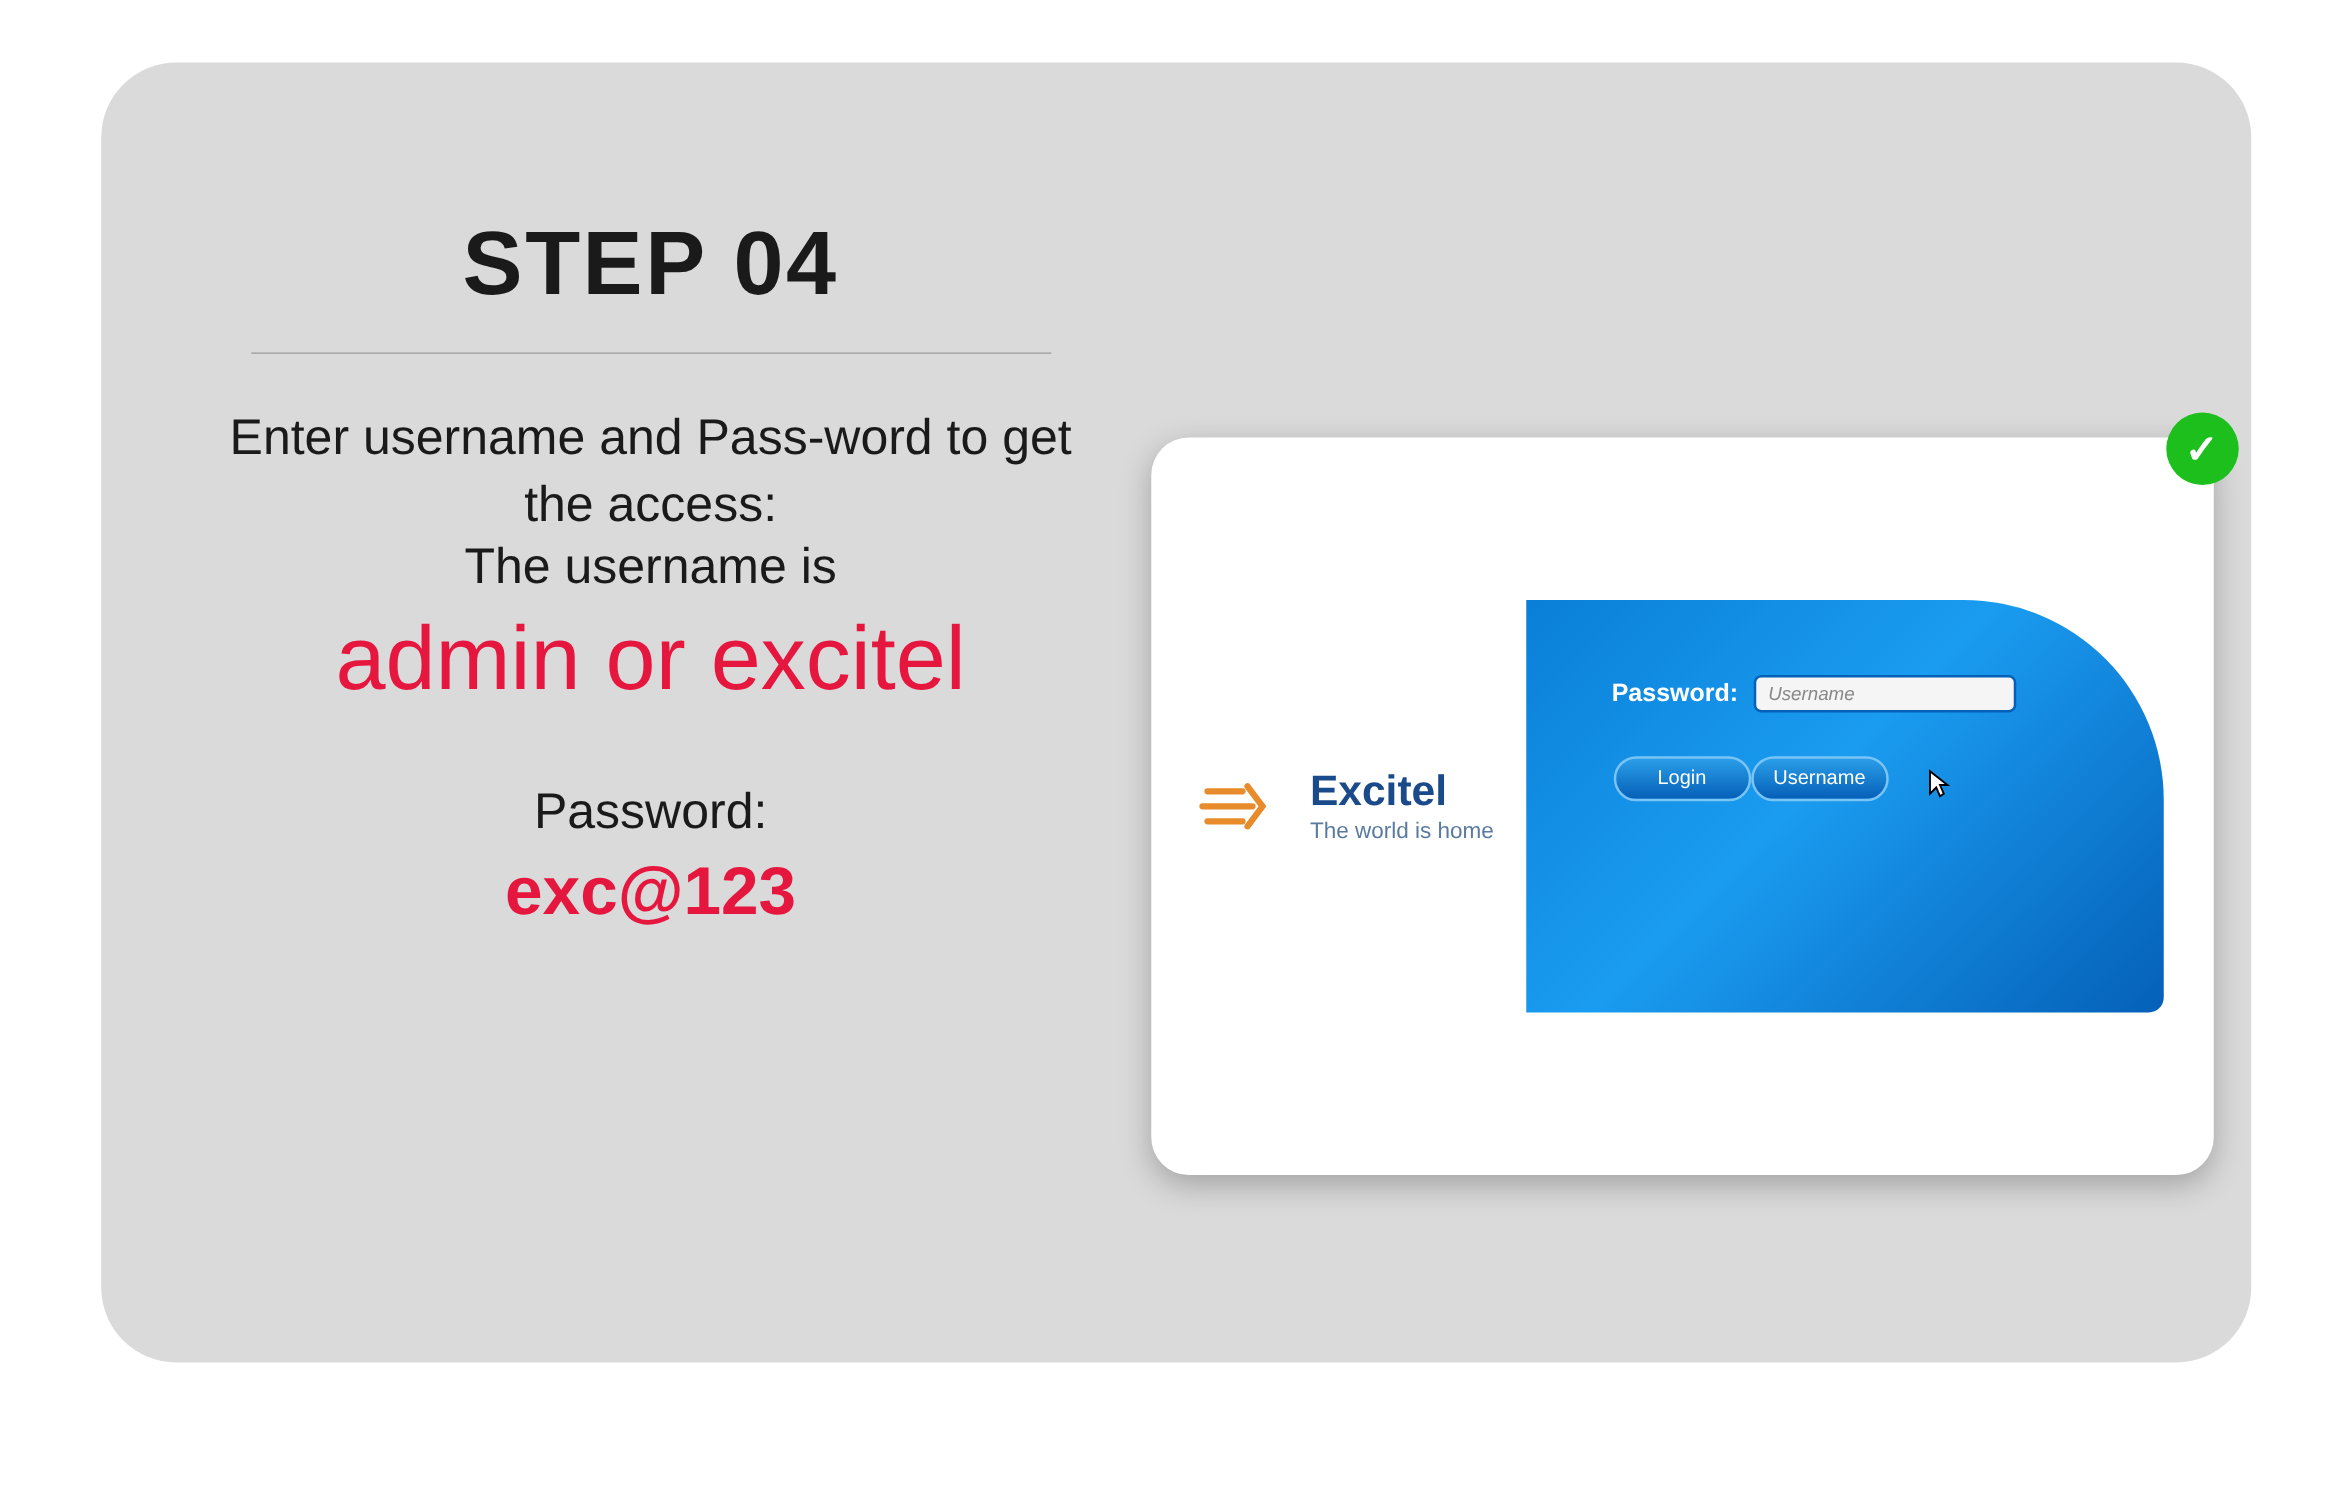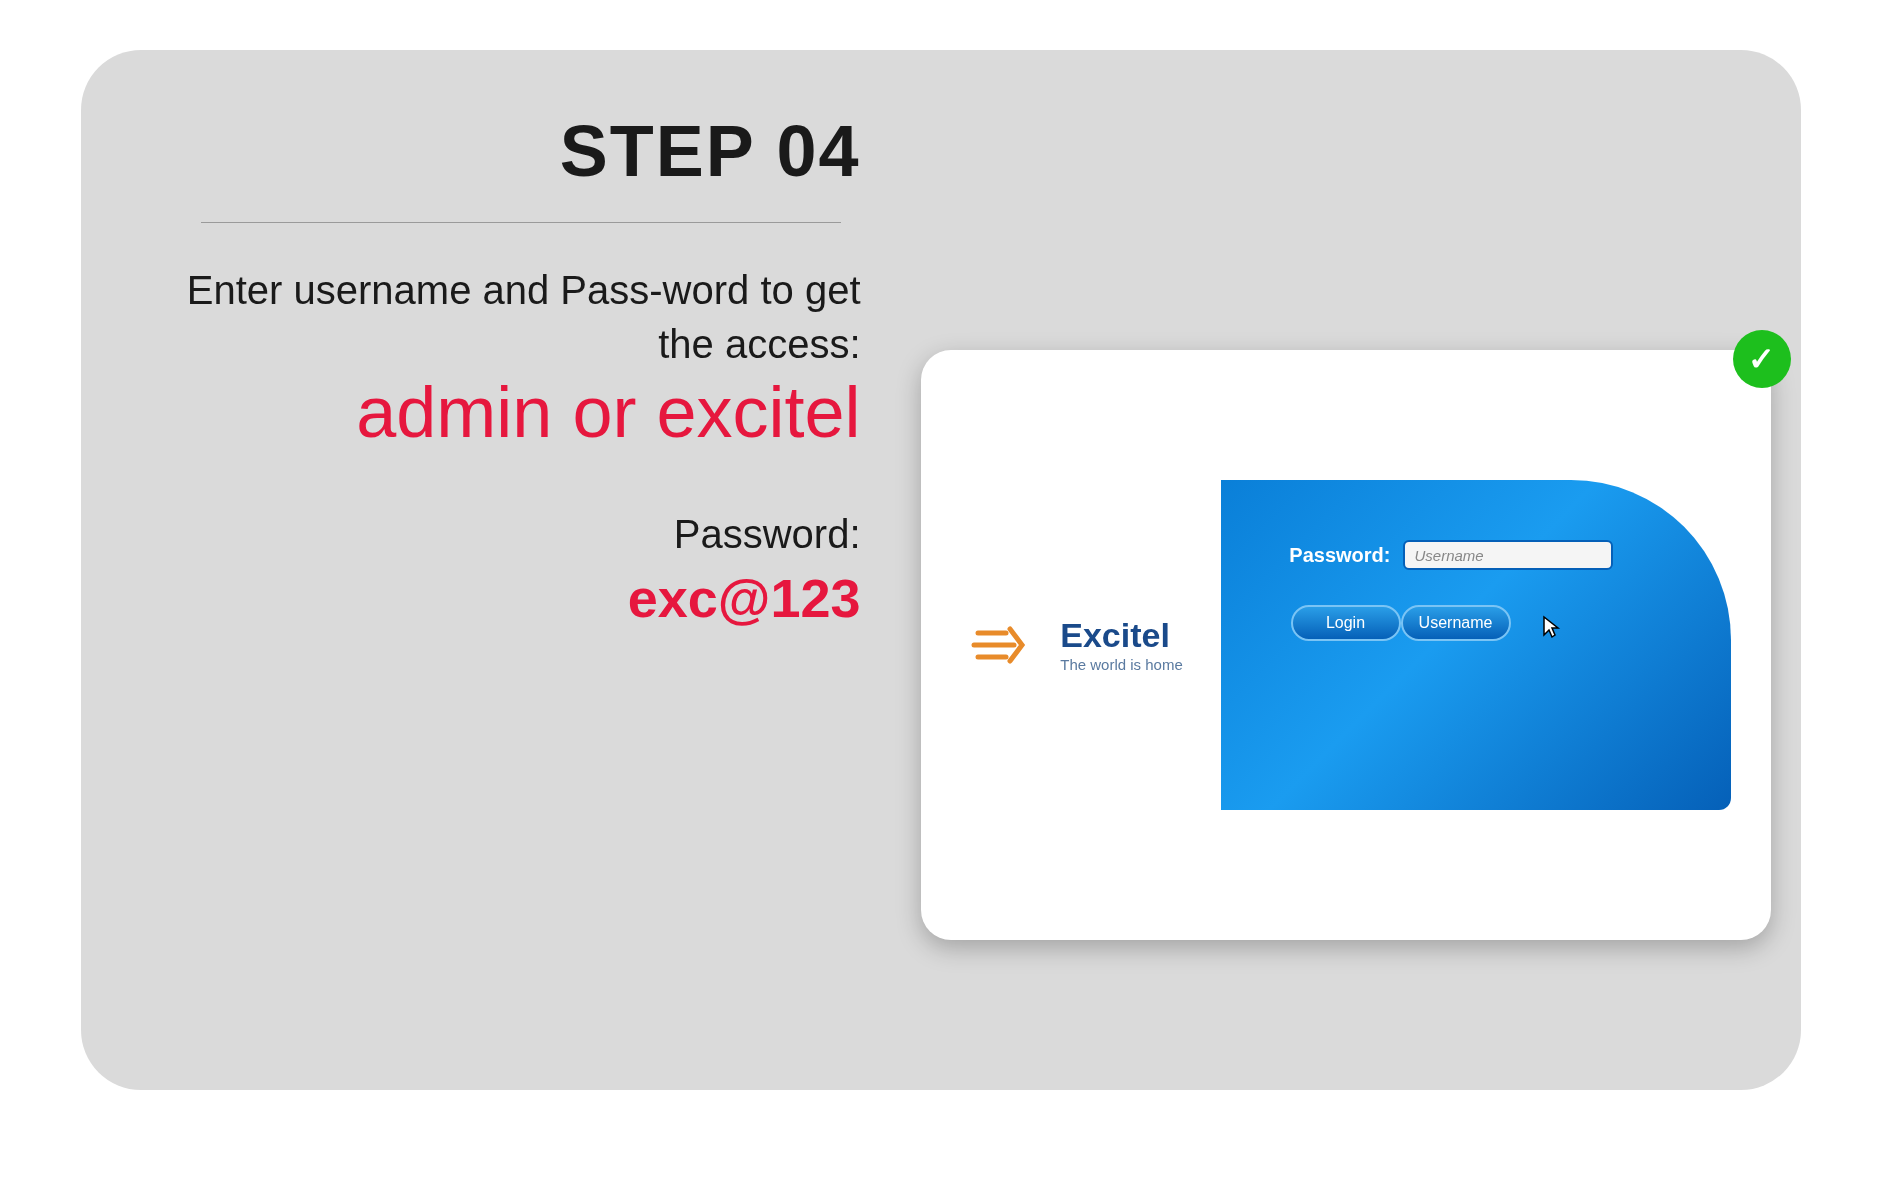--- a/index.html
+++ b/index.html
@@ -17,22 +17,22 @@
     height: 1040px;
     background: #dadada;
     border-radius: 60px;
     position: relative;
     display: flex;
     align-items: flex-start;
   }
   .left {
     width: 780px;
     padding-left: 100px;
-    padding-top: 60px;
-    text-align: right;
+    padding-top: 120px;
+    text-align: center;
   }
   .step-title {
     font-size: 72px;
     font-weight: 700;
     color: #1a1a1a;
     letter-spacing: 2px;
     padding-bottom: 30px;
   }
   .divider {
     width: 640px;
@@ -123,21 +123,21 @@
     flex-direction: column;
     align-items: flex-start;
   }
   .brand-name {
     font-size: 34px;
     font-weight: 700;
     color: #1a4a8a;
     line-height: 1;
   }
   .brand-tag {
-    font-size: 15px;
+    font-size: 18px;
     color: #5a7aa0;
     margin-top: 4px;
   }
   .form-side {
     flex: 1;
     background: linear-gradient(135deg, #0a7fd8 0%, #1a9cf0 45%, #0560b8 100%);
     border-top-right-radius: 160px;
     border-bottom-right-radius: 12px;
     padding: 60px 40px 30px 40px;
     position: relative;
@@ -198,20 +198,21 @@
   }
 </style>
 </head>
 <body>
 
 <div class="card">
   <div class="left">
     <div class="step-title">STEP 04</div>
     <div class="divider"></div>
     <div class="instruction">Enter username and Pass-word to get the access:</div>
+    <div class="label-text">The username is</div>
     <div class="highlight">admin or excitel</div>
     <div class="label-text">Password:</div>
     <div class="highlight-pw">exc@123</div>
   </div>
 
   <div class="right-panel">
     <div class="check-badge">
       <span>✓</span>
     </div>
 

